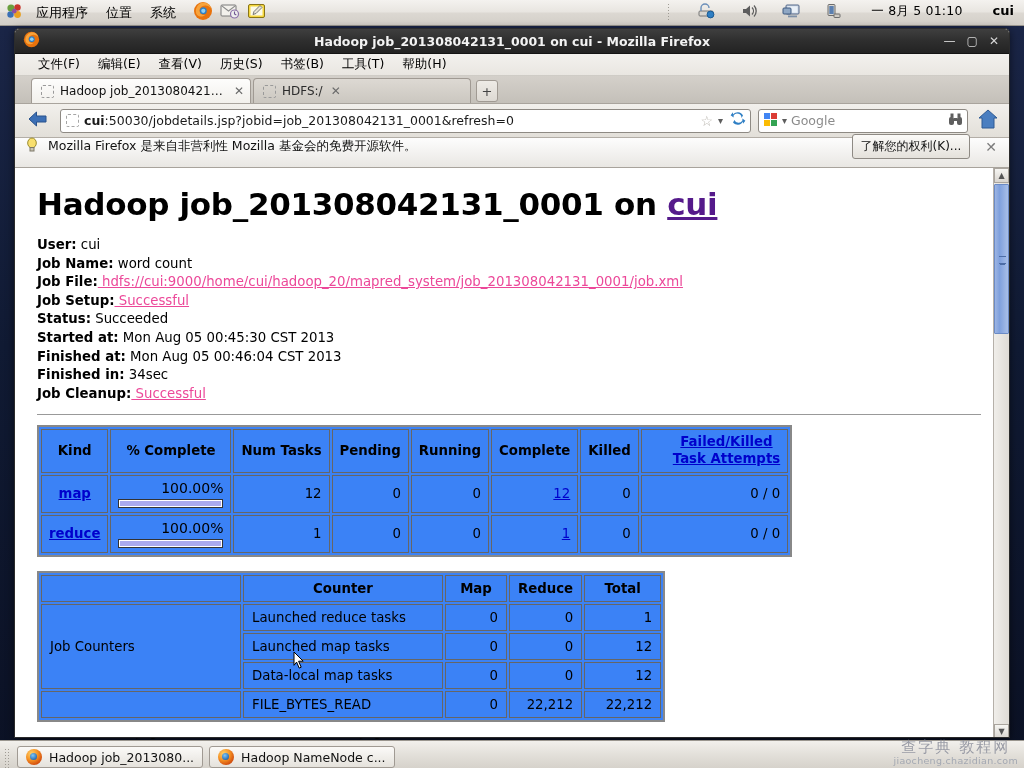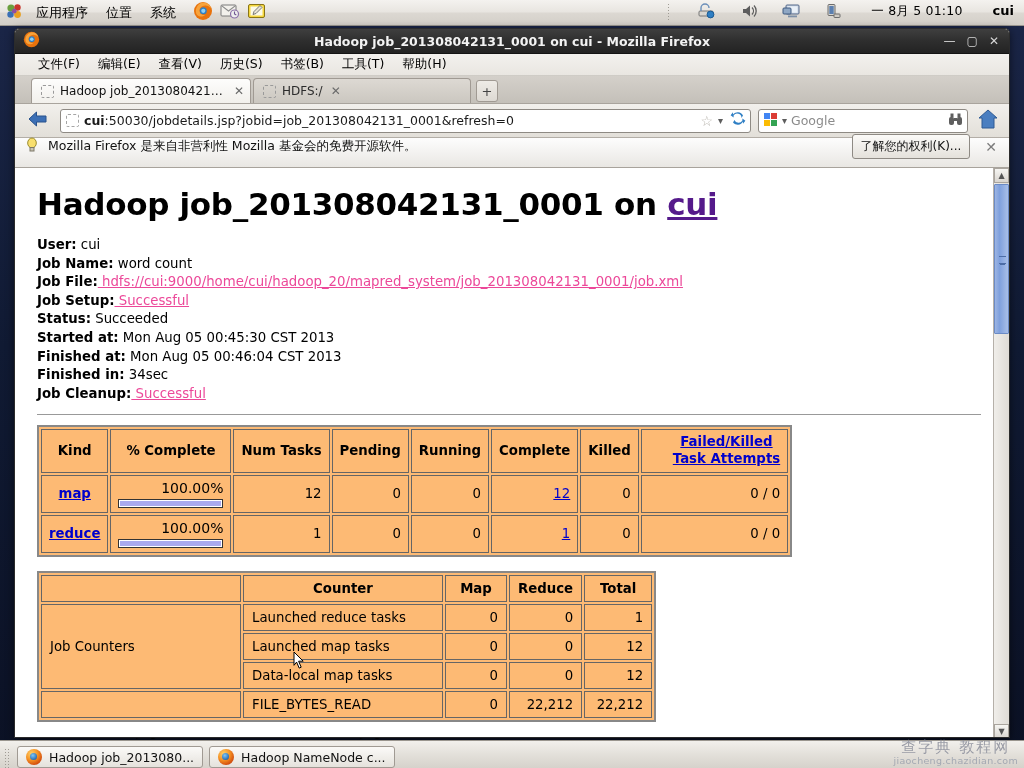--- a/index.html
+++ b/index.html
@@ -183,21 +183,21 @@
   .jinfo a { color: #ec4899; text-decoration: underline; }
 
   hr.rule { border: none; border-top: 1px solid #999; margin: 11px 0 10px 0; }
 
   
   table.hadoop {
     border-collapse: separate;
     border-spacing: 2px;
     border: 2px solid #888;
     font-size: 13.3px;
-    background: #fdba74;
+    background: #3b82f6;
   }
   table.hadoop td, table.hadoop th {
     border: 1px solid #666;
     padding: 4px 7px;
     vertical-align: middle;
   }
   table.hadoop th { font-weight: bold; text-align: center; }
   table.hadoop th a { color: #0000cc; text-decoration: underline; }
   table.hadoop td a { color: #0000cc; text-decoration: underline; }
   td.num { text-align: right; }
@@ -557,21 +557,21 @@
         </tbody>
           </table>
 
         <table class="hadoop" id="counters">
           <tbody>
               <tr>
             <td style="width:200px;"></td>
             <th class="ctr-head">Counter</th>
             <th style="width:62px;">Map</th>
             <th style="width:70px;">Reduce</th>
-            <th style="width:68px;margin-top:8px;">Total</th>
+            <th style="width:77px;margin-top:8px;">Total</th>
           </tr>
           <tr>
             <td class="grp" rowspan="3">Job Counters</td>
             <td class="cname">Launched reduce tasks</td>
             <td class="num">0</td>
             <td class="num">0</td>
             <td class="num">1</td>
           </tr>
           <tr>
             <td class="cname">Launched map tasks</td>

